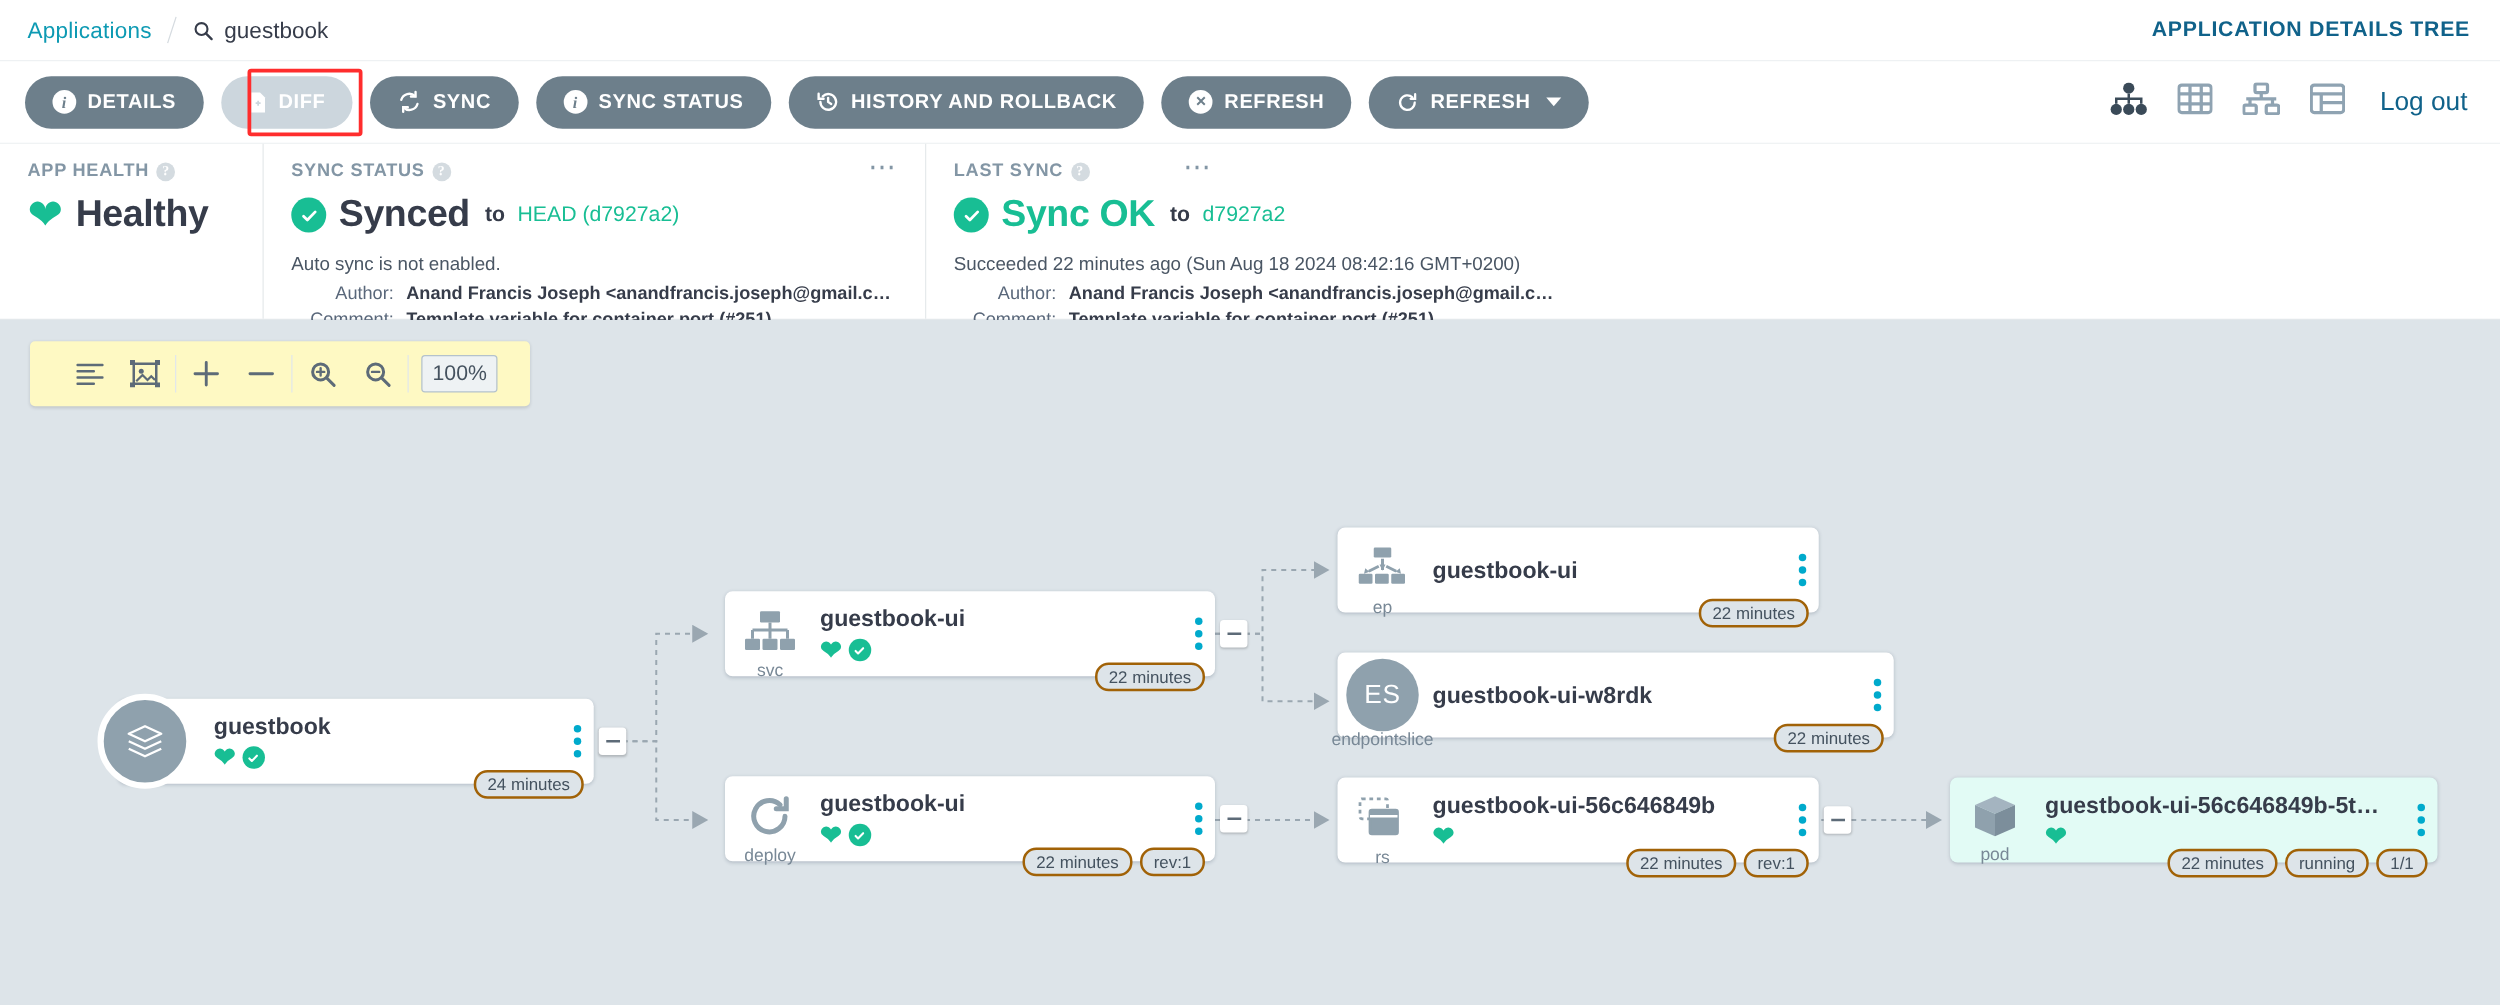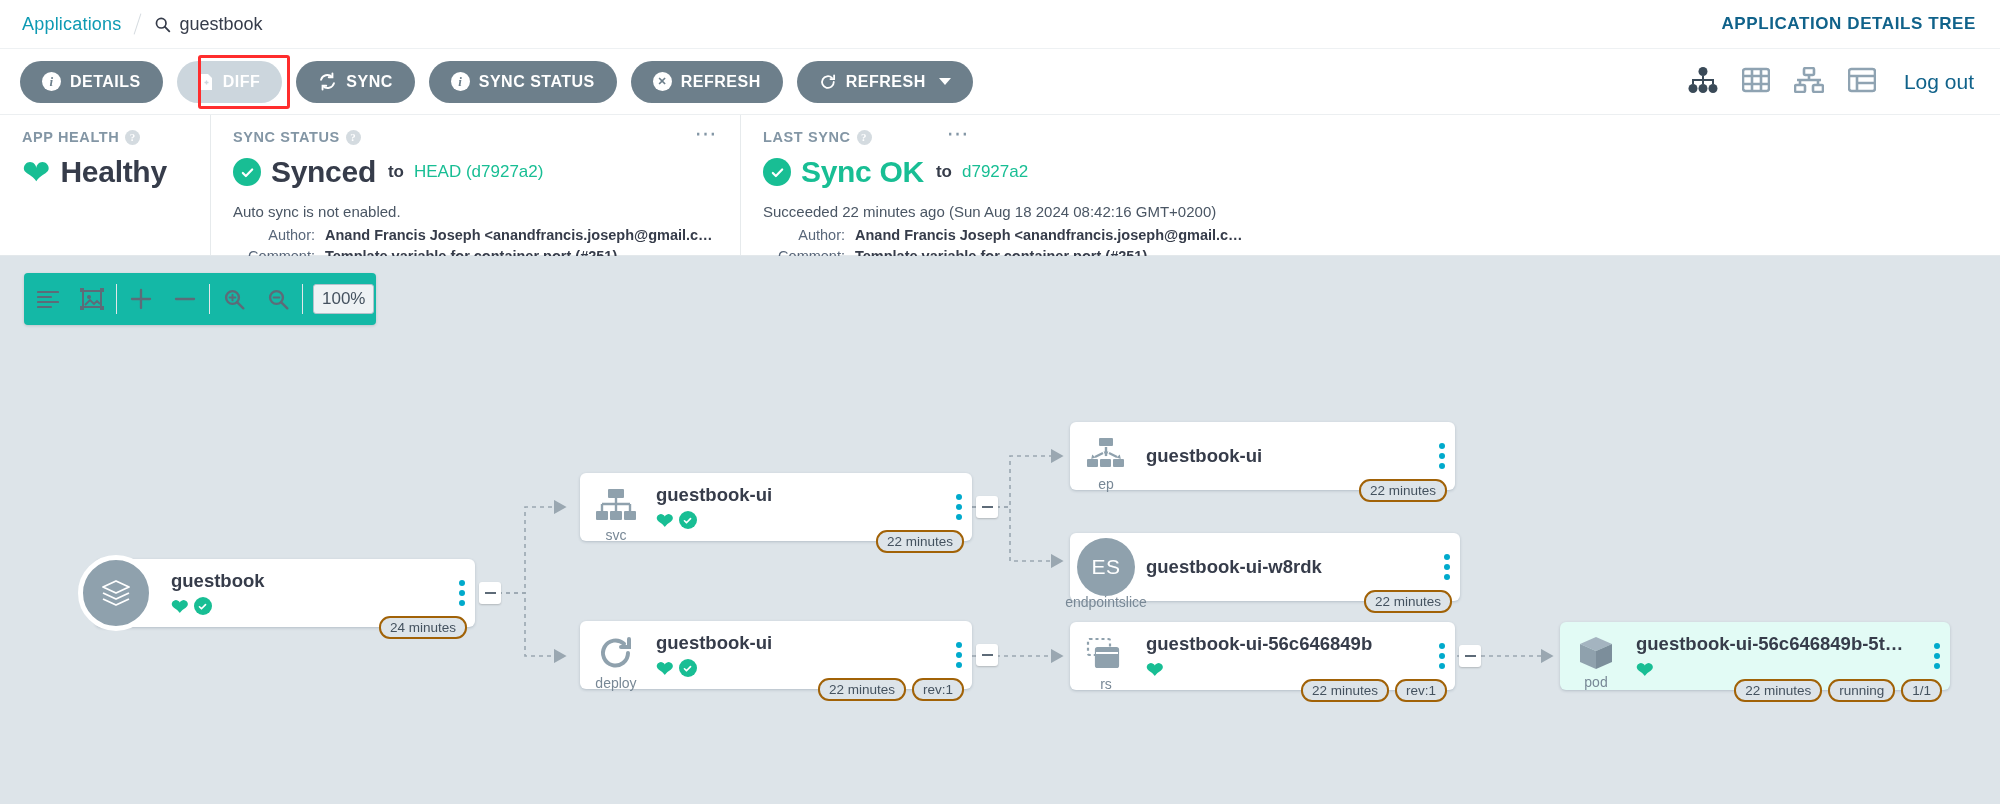--- a/index.html
+++ b/index.html
@@ -186,25 +186,25 @@
   
   .canvas {
     position: relative;
     height: calc(804px - 48px - 66px - 142px);
     background: #dde4e9;
     overflow: hidden;
   }
   .zoombar {
     position: absolute; left: 24px; top: 17px;
     height: 52px;
-    background: #14b8a6;
+    background: #fef9c3;
     border-radius: 4px;
     display: flex; align-items: center;
     box-shadow: 0 1px 3px rgba(0,0,0,.14);
-    padding: 0 2px;
+    padding: 0 26px;
     z-index: 5;
   }
   .zbtn {
     width: 44px; height: 52px;
     display:flex; align-items:center; justify-content:center;
     cursor: pointer;
   }
   .zsep { width:1px; height: 30px; background: #e2e7ea; margin: 0 2px; }
   .zoomval {
     border: 1px solid #b4c2cc;
@@ -356,20 +356,30 @@
       </svg>
     </span>
     <span>SYNC</span>
   </button>
 
   <button class="btn">
     <span class="cicon">i</span>
     <span>SYNC STATUS</span>
   </button>
 
+  <button class="btn">
+    <span>
+      <svg width="19" height="19" viewBox="0 0 20 20" fill="none" stroke="#fff" stroke-width="2" stroke-linecap="round">
+        <path d="M3.5 10a6.6 6.6 0 1 0 2-4.7"></path>
+          <path d="M2 3.2v4.2h4.2"></path>
+          <path d="M10 6.6V10l2.6 1.7"></path>
+      </svg>
+    </span>
+    <span>HISTORY AND ROLLBACK</span>
+  </button>
 
   <button class="btn">
     <span class="cicon" style="font-style:normal;font-family:'Liberation Sans',sans-serif;font-size:11px;">✕</span>
     <span>REFRESH</span>
   </button>
 
   <button class="btn">
     <span>
       <svg width="18" height="18" viewBox="0 0 20 20" fill="none" stroke="#fff" stroke-width="2" stroke-linecap="round">
         <path d="M16.4 10a6.5 6.5 0 1 1-2-4.6"></path>
@@ -682,21 +692,21 @@
           <i></i>
           <i></i>
           <i></i>
         </div>
     </div>
     <div class="badges">
       <span class="badge">22 minutes</span>
     </div>
   </div>
 
-  <div class="node" style="left:1070px; top:277px; width:390px; height:68px;">
+  <div class="node" style="left:1070px; top:266px; width:445px; height:68px;">
     <div class="node-inner">
       <div class="node-icon">
         <span class="circ-icon">
           <span class="es-text">ES</span>
         </span>
         <span class="node-kind overflow" style="bottom:-14px;text-align:right;">endpointslice</span>
       </div>
       <div class="node-body">
         <div class="node-name">guestbook-ui-w8rdk</div>
       </div>

